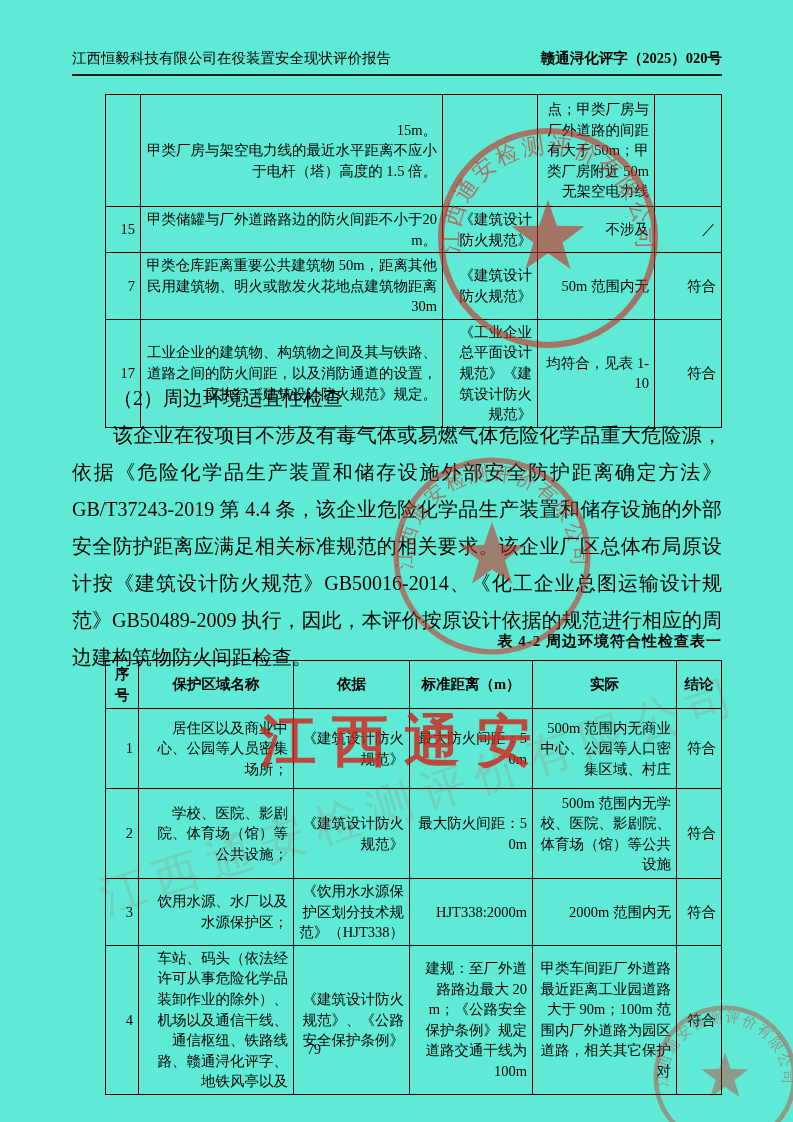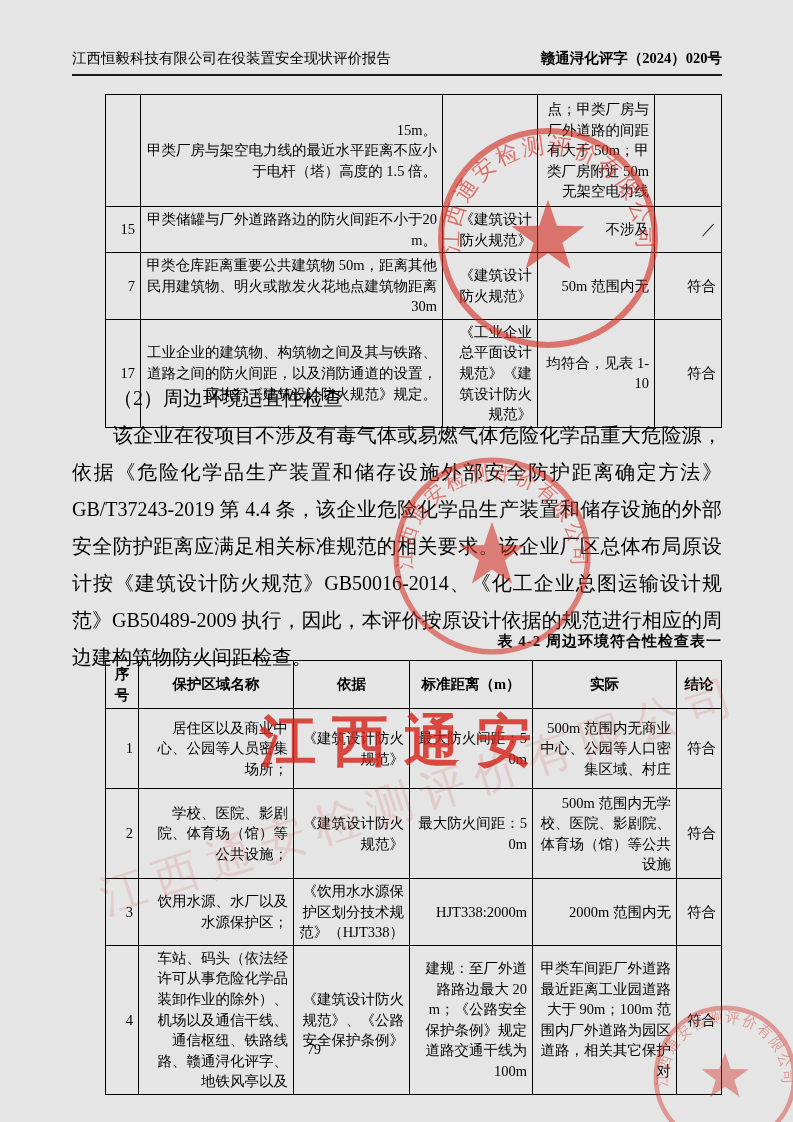--- a/index.html
+++ b/index.html
@@ -1,20 +1,20 @@
 <!DOCTYPE html>
 <html><head>
 <meta charset="utf-8">
 <style>
   * { margin:0; padding:0; box-sizing:border-box; }
   html,body { background:#888; }
   body { font-family:"Liberation Serif","DejaVu Serif",serif; }
   .page {
     position:relative; width:793px; height:1122px; margin:0 auto;
-    background:#e5e5e5; overflow:hidden; color:#000;
+    background:#5eead4; overflow:hidden; color:#000;
   }
 
   
   .header {
     position:absolute; left:72px; top:50px; width:650px;
     display:flex; justify-content:space-between; align-items:flex-end;
     padding-bottom:7px; border-bottom:2px solid #1a1a1a;
     font-size:14.5px; line-height:1.2;
   }
   .hdr-right { font-weight:bold; white-space:nowrap; }
@@ -62,21 +62,21 @@
   .stamp2 { left:388px; top:452px; width:208px; height:208px; }
   .stamp3 { left:650px; top:1002px; width:150px; height:150px; opacity:.8; }
 </style>
 </head>
 <body>
 
 <div class="page">
 
   <div class="header">
     <span>江西恒毅科技有限公司在役装置安全现状评价报告</span>
-    <span class="hdr-right">赣通浔化评字（2024）020号</span>
+    <span class="hdr-right">赣通浔化评字（2025）020号</span>
   </div>
 
   <table class="tbl tbl1">
     <colgroup>
         <col style="width:35px">
         <col style="width:302px">
         <col style="width:95px">
         <col style="width:117px">
         <col style="width:67px">
       </colgroup>

